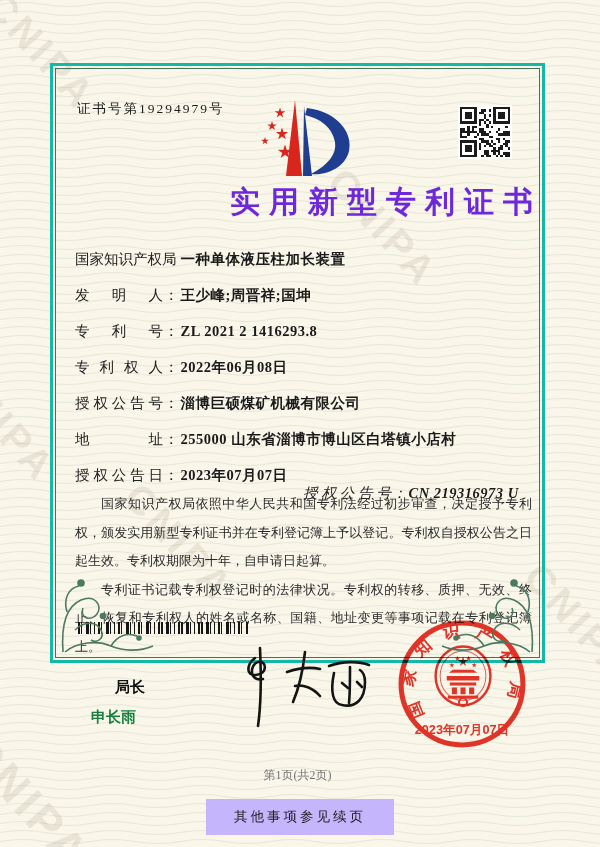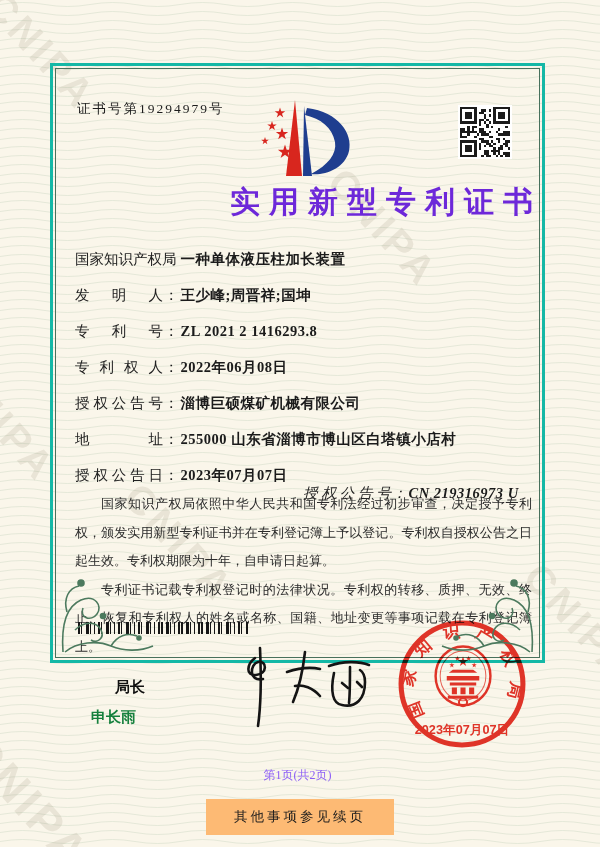--- a/index.html
+++ b/index.html
@@ -44,28 +44,28 @@
       #161616 12.5px 13.5px,transparent 13.5px 16.5px,#161616 16.5px 17.5px,transparent 17.5px 20px);}
 
   .director-title{position:absolute;left:38px;top:612px;font-size:15px;font-weight:600;
     font-family:"Liberation Sans","DejaVu Sans",sans-serif;color:#111;margin-left:24px;}
   .director-name{position:absolute;left:38px;top:642px;font-size:15px;font-weight:600;
     font-family:"Liberation Sans","DejaVu Sans",sans-serif;color:#15803d;}
   .signature{position:absolute;left:168px;top:576px;}
 
   .seal{position:absolute;left:343px;top:552px;opacity:0.93;mix-blend-mode:multiply;}
 
-  .page-num{position:absolute;left:0;right:0;top:701px;text-align:center;font-size:12px;color:#8b5cf6;}
+  .page-num{position:absolute;left:0;right:0;top:701px;text-align:center;font-size:12px;color:#737373;}
 
   .orn{position:absolute;bottom:4px;}
   .orn.left{left:4px;}
   .orn.right{right:4px;transform:scaleX(-1);}
 
   .tab{position:absolute;left:50%;top:799px;transform:translateX(-50%);z-index:3;
-       background:#fdba74;padding:9px 28px;font-size:13.5px;letter-spacing:3px;color:#1c1c1c;}
+       background:#c4b5fd;padding:9px 28px;font-size:13.5px;letter-spacing:3px;color:#1c1c1c;}
 </style>
 </head>
 <body>
 
 <div class="page">
 
   <svg class="guilloche" width="600" height="847">
     <defs>
       <pattern id="waves" width="90" height="9" patternUnits="userSpaceOnUse">
         <path d="M0 4.5 Q 22.5 0.5 45 4.5 T 90 4.5" fill="none" stroke="#bccdb6" stroke-width="0.7"></path>

